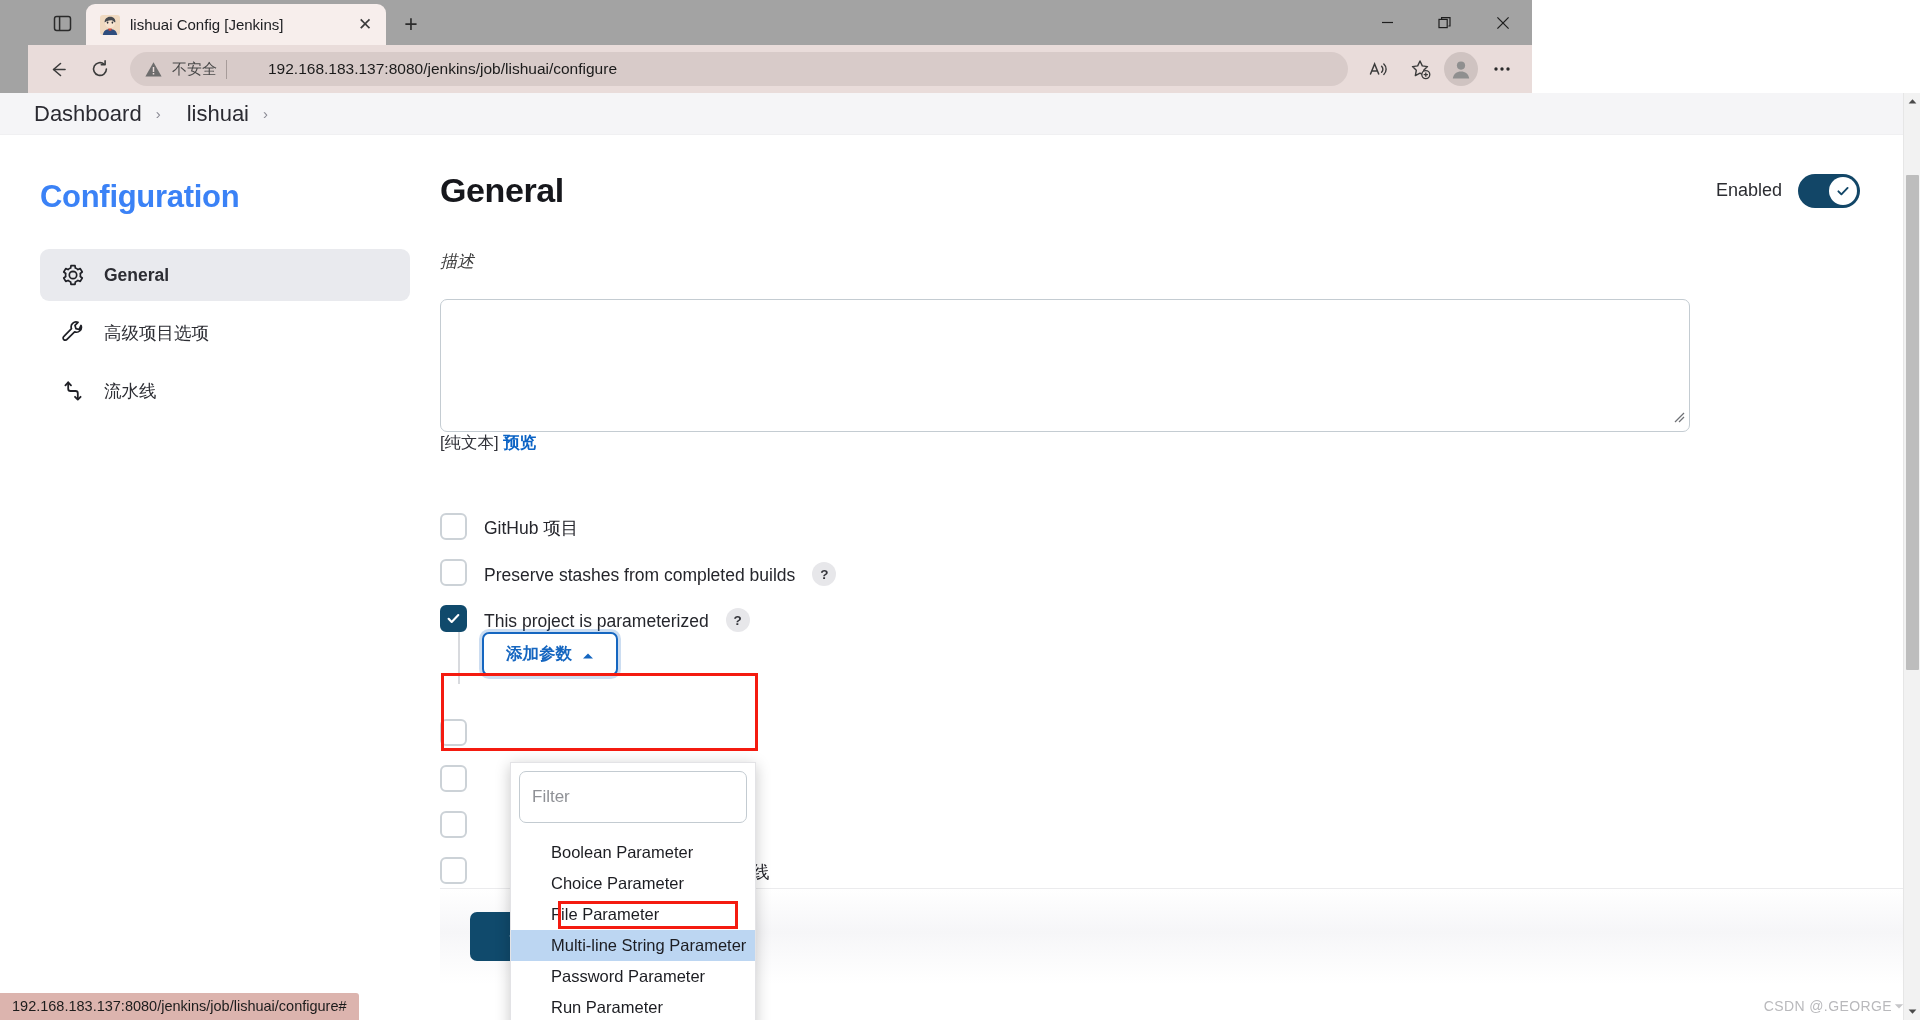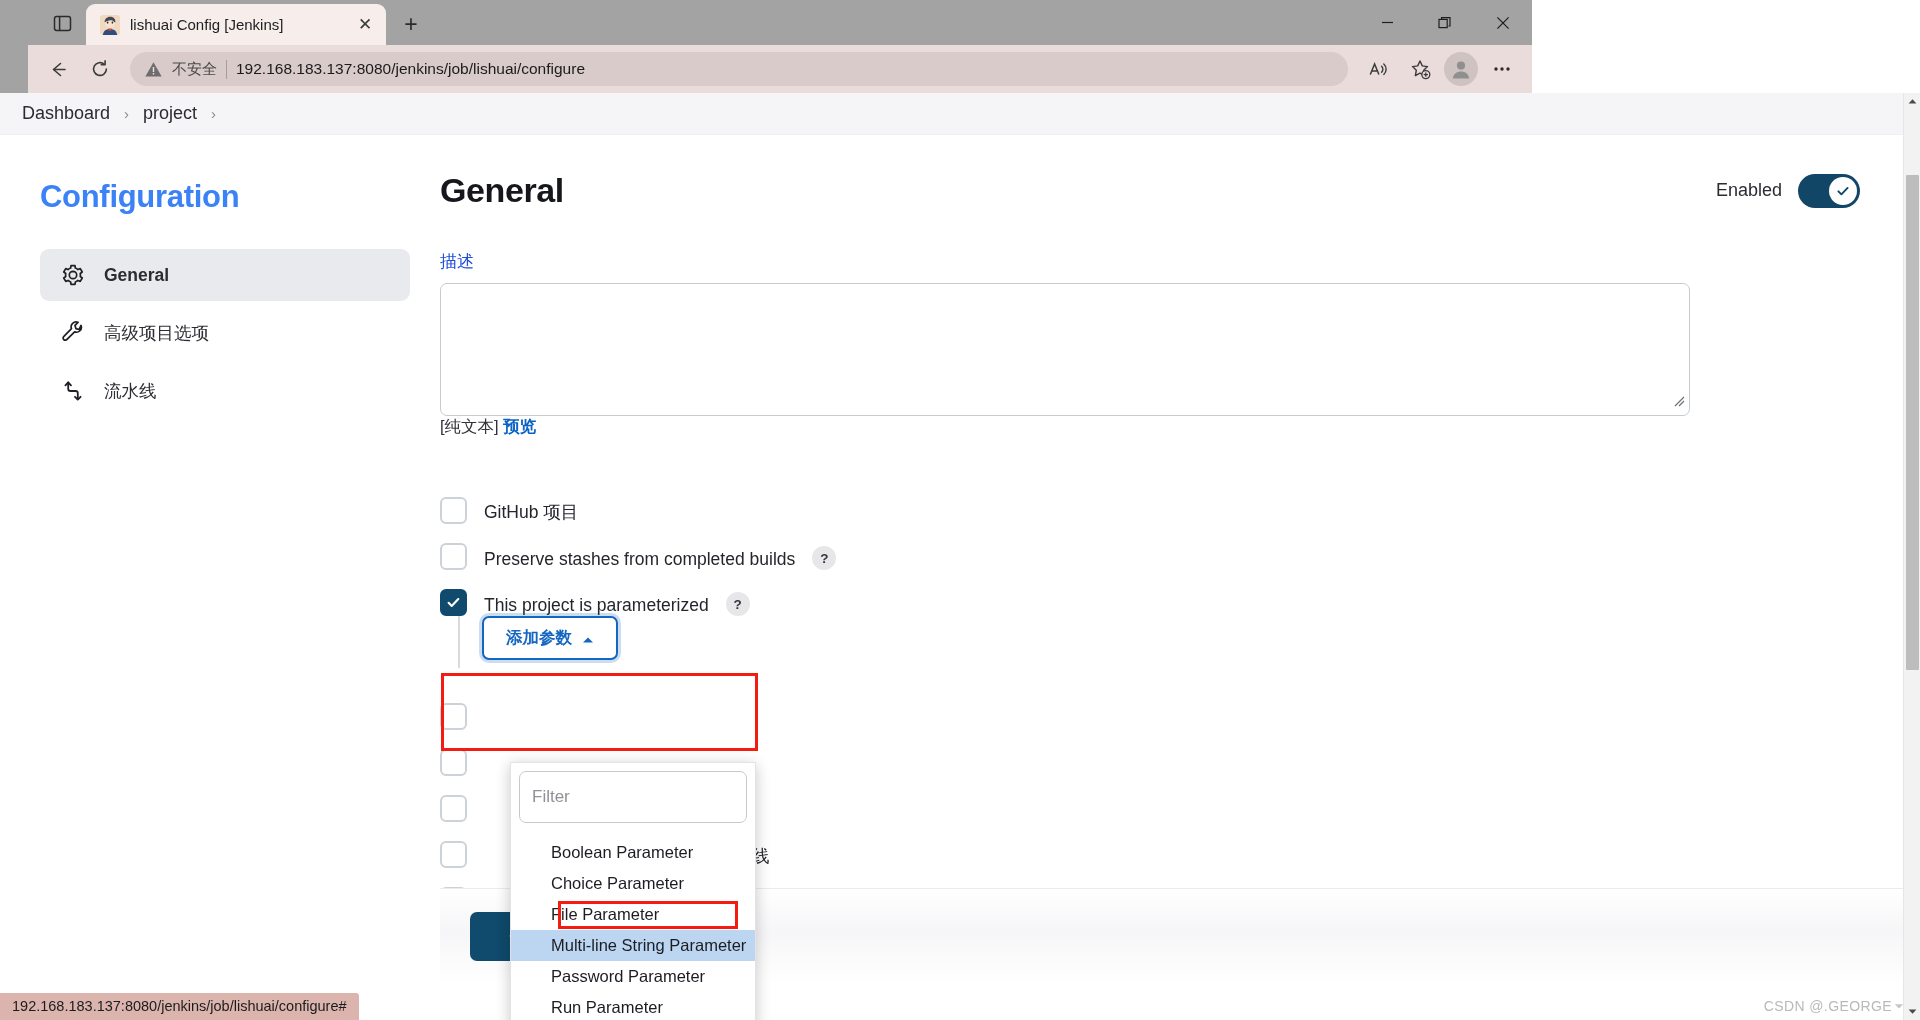--- a/index.html
+++ b/index.html
@@ -67,39 +67,39 @@
   .omnibox {
     flex: 1; height: 34px; background: #d8cbc9; border-radius: 17px;
     display: flex; align-items: center; padding: 0 14px; gap: 9px;
     margin: 0 6px; min-width: 0;
   }
   .warn-icon { display: flex; align-items: center; flex: none; }
   .omnibox-warn-text { font-size: 15px; color: #4a4a4a; white-space: nowrap; }
   .omnibox-sep { width: 1px; height: 19px; background: #a79c9a; flex: none; }
   .omnibox-url {
     font-size: 15.5px; color: #1b1b1b; white-space: nowrap;
-    overflow: hidden; text-overflow: ellipsis;
+    overflow: hidden; text-overflow: ellipsis; margin-left: 32px;
   }
   .avatar-btn {
     width: 34px; height: 34px; border-radius: 50%; background: #cfc3c1;
     display: flex; align-items: center; justify-content: center;
     flex: none; cursor: pointer;
   }
 
   
   .viewport {
     position: relative; width: 1920px; height: 927px; background: #fff;
     overflow: hidden;
   }
   .breadcrumb-bar {
     height: 42px; background: #f5f5f7; display: flex; align-items: center;
     padding-left: 22px; gap: 0px; border-bottom: 1px solid #f0f0f2;
   }
   .crumb {
-    font-size: 18px; color: #2b2b32; padding: 0 14px 0 0; cursor: pointer;
+    font-size: 22px; color: #2b2b32; padding: 0 14px 0 0; cursor: pointer; margin-left: 12px;
   }
   .crumb-sep { font-size: 15px; color: #8a8a94; padding-right: 14px; }
 
   .page-body { display: flex; height: 885px; }
 
   .sidebar { width: 440px; padding: 44px 30px 0 40px; flex: none; }
   .sidebar-title {
     font-size: 31px; font-weight: bold; color: #3b82f6; letter-spacing: -0.3px;
     margin-bottom: 34px;
   }
@@ -120,21 +120,21 @@
   .toggle {
     width: 62px; height: 34px; border-radius: 17px; background: #124667;
     position: relative; cursor: pointer; flex: none;
   }
   .toggle .knob {
     position: absolute; right: 3px; top: 3px; width: 28px; height: 28px;
     border-radius: 50%; background: #fff;
     display: flex; align-items: center; justify-content: center;
   }
 
-  .field-label { font-size: 17px; color: #1d4ed8; margin-bottom: 10px; }
+  .field-label { font-size: 17px; color: #404040; margin-bottom: 26px; font-style: italic; }
   .desc-box {
     width: 1250px; height: 133px; border: 1px solid #c4ccd2; border-radius: 7px;
     background: #fff; position: relative;
   }
   .resize-grip { position: absolute; right: 4px; bottom: 4px; }
   .plain-row { font-size: 16.5px; color: #32333a; }
   .plain-row .preview-link { color: #0b63c5; font-weight: bold; cursor: pointer; }
 
   .checks { margin-top: 40px; }
   .check-row { display: flex; align-items: flex-end; height: 46px; gap: 17px; }
@@ -337,21 +337,21 @@
         </svg>
     </div>
   </div>
 </div>
 
 <div class="viewport">
 
   <div class="breadcrumb-bar">
     <span class="crumb">Dashboard</span>
     <span class="crumb-sep">›</span>
-    <span class="crumb">project</span>
+    <span class="crumb">lishuai</span>
     <span class="crumb-sep">›</span>
   </div>
 
   <div class="page-body">
 
     <div class="sidebar">
       <div class="sidebar-title">Configuration</div>
 
       <div class="side-item active">
         <span class="side-ico">

